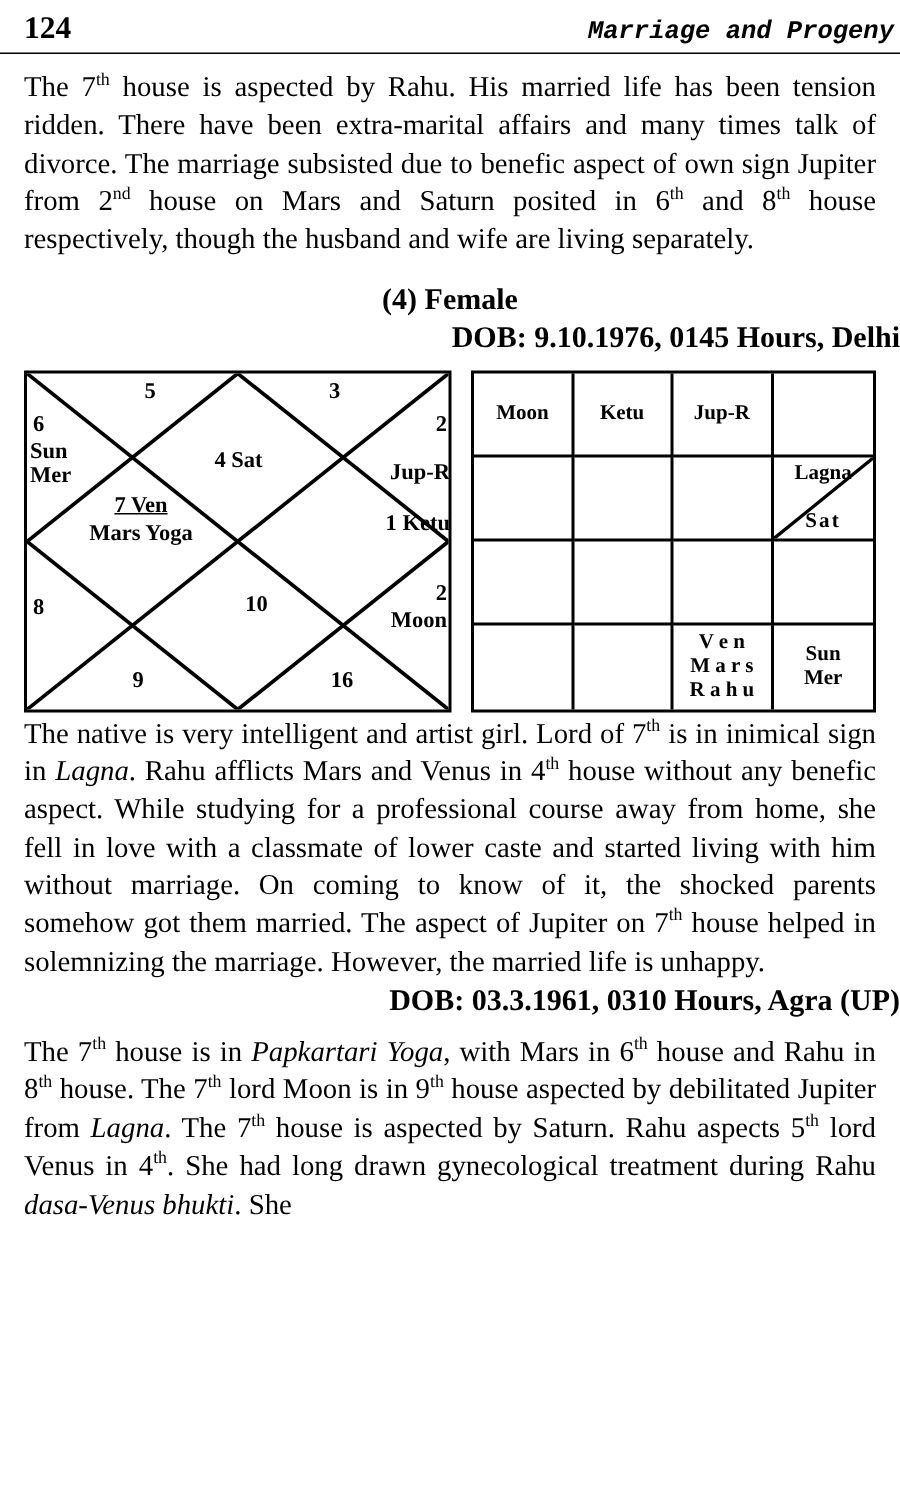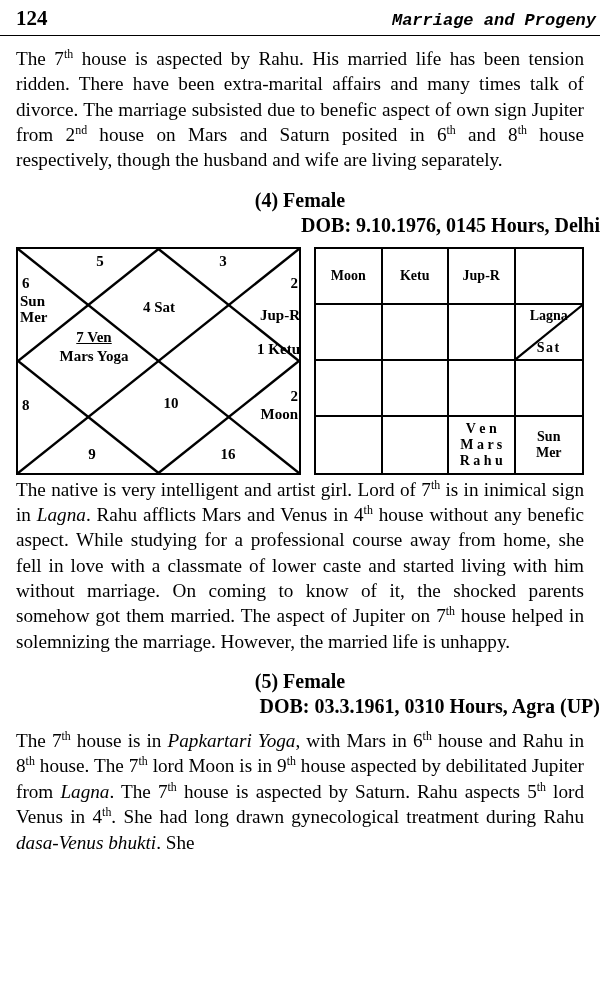--- a/index.html
+++ b/index.html
@@ -238,21 +238,20 @@
     <p>
       The native is very intelligent and artist girl. Lord of 7<sup>th</sup> is in
       inimical sign in <span class="ital">Lagna</span>. Rahu afflicts Mars and Venus in 4<sup>th</sup> house
       without any benefic aspect. While studying for a professional course away from home, she fell in love with a classmate of
       lower caste and started living with him without marriage. On coming to know of it, the shocked parents somehow got them
       married. The aspect of Jupiter on 7<sup>th</sup> house helped in solemnizing
       the marriage. However, the married life is unhappy.
     </p>
   </div>
 
-  <div class="center-title">(5) Female</div>
   <div class="center-sub">DOB: 03.3.1961, 0310 Hours, Agra (UP)</div>
 
   <div class="body-text" style="margin-top:10px;">
     <p>
       The 7<sup>th</sup> house is in <span class="ital">Papkartari Yoga</span>, with Mars in 6<sup>th</sup> house
       and Rahu in 8<sup>th</sup> house. The 7<sup>th</sup> lord Moon is in 9<sup>th</sup> house aspected
       by debilitated Jupiter from <span class="ital">Lagna</span>. The 7<sup>th</sup> house is aspected by
       Saturn. Rahu aspects 5<sup>th</sup> lord Venus in 4<sup>th</sup>. She had long drawn
       gynecological treatment during Rahu <span class="ital">dasa-Venus bhukti</span>. She
     </p>

